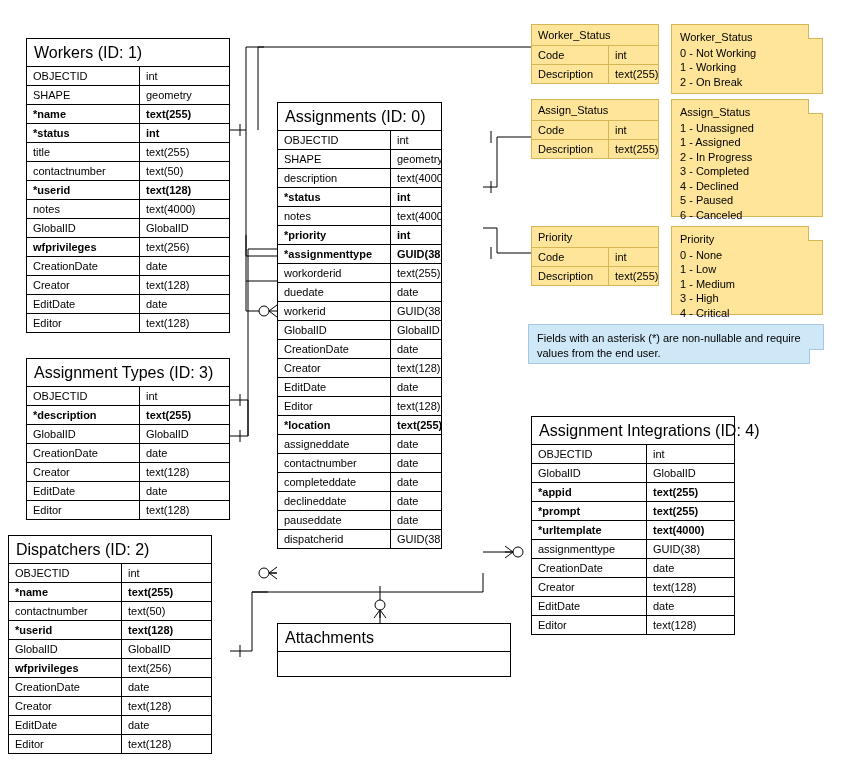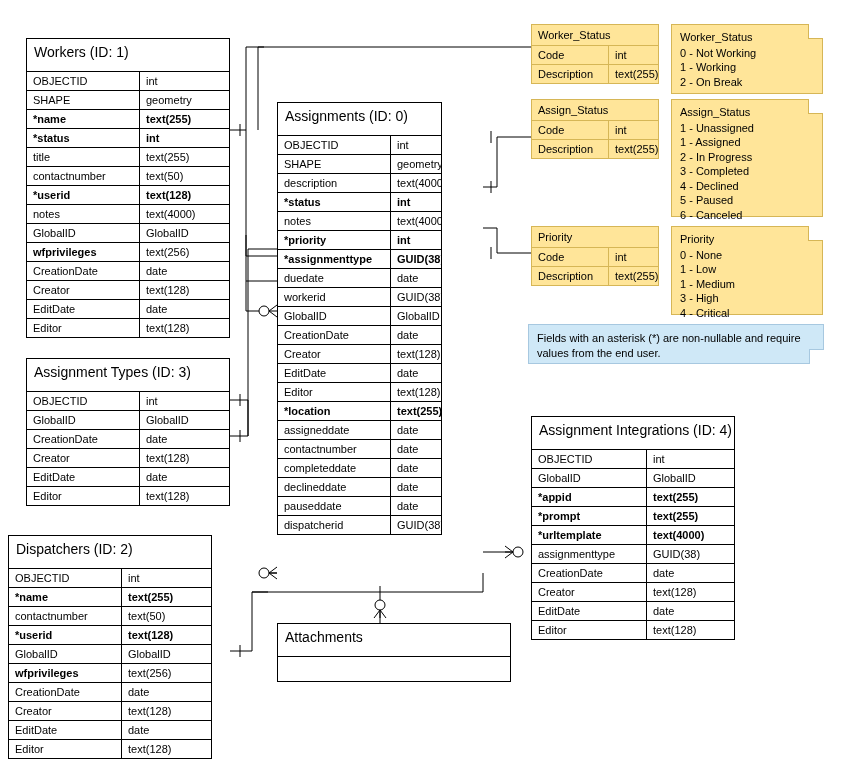--- a/index.html
+++ b/index.html
@@ -32,23 +32,23 @@
     pointer-events: none;
   }
   
   .entity {
     position: absolute;
     border: 1px solid #000000;
     background: #ffffff;
     box-sizing: border-box;
   }
   .entity .title {
-    padding: 5px 7px 11px 7px;
+    padding: 5px 7px 4px 7px;
     border-bottom: 1px solid #000000;
-    font-size: 14px;
+    font-size: 16px;
     white-space: nowrap;
   }
   .entity table {
     border-collapse: collapse;
     width: 100%;
     table-layout: fixed;
   }
   .entity td {
     border-top: 1px solid #000000;
     padding: 3px 6px 3px 6px;
@@ -287,20 +287,24 @@
 
   <div class="entity" style="left:26px; top:358px; width:204px;">
     <div class="title">Assignment Types (ID: 3)</div>
     <table>
       <tbody>
           <tr>
             <td class="c1" style="width:100px;">OBJECTID</td>
             <td>int</td>
           </tr>
       <tr>
+            <td class="c1 bold">*description</td>
+            <td class="bold">text(255)</td>
+          </tr>
+      <tr>
             <td class="c1">GlobalID</td>
             <td>GlobalID</td>
           </tr>
       <tr>
             <td class="c1">CreationDate</td>
             <td>date</td>
           </tr>
       <tr>
             <td class="c1">Creator</td>
             <td>text(128)</td>
@@ -389,20 +393,24 @@
             <td class="c1">notes</td>
             <td>text(4000)</td>
           </tr>
       <tr>
             <td class="c1 bold">*priority</td>
             <td class="bold">int</td>
           </tr>
       <tr>
             <td class="c1 bold">*assignmenttype</td>
             <td class="bold">GUID(38)</td>
+          </tr>
+      <tr>
+            <td class="c1">workorderid</td>
+            <td>text(255)</td>
           </tr>
       <tr>
             <td class="c1">duedate</td>
             <td>date</td>
           </tr>
       <tr>
             <td class="c1">workerid</td>
             <td>GUID(38)</td>
           </tr>
       <tr>

